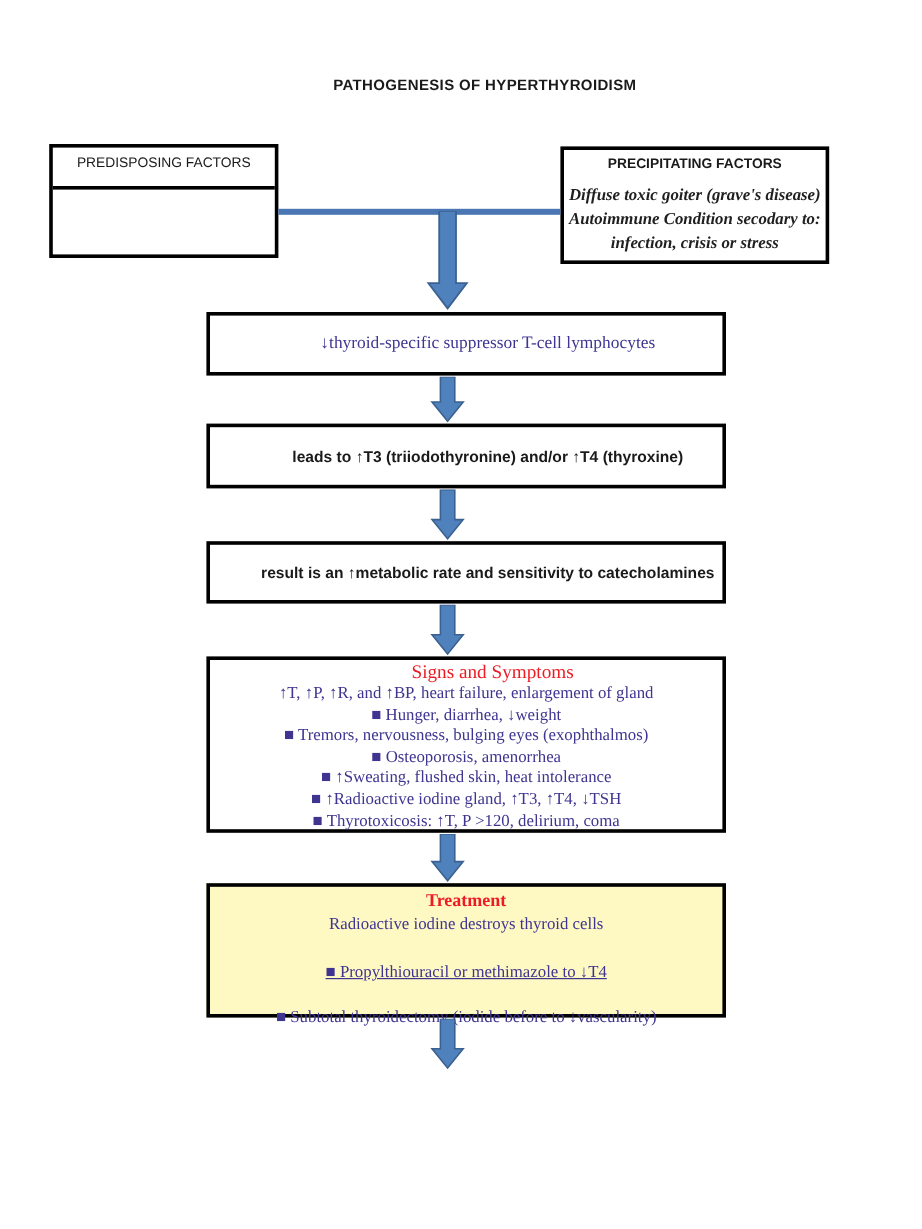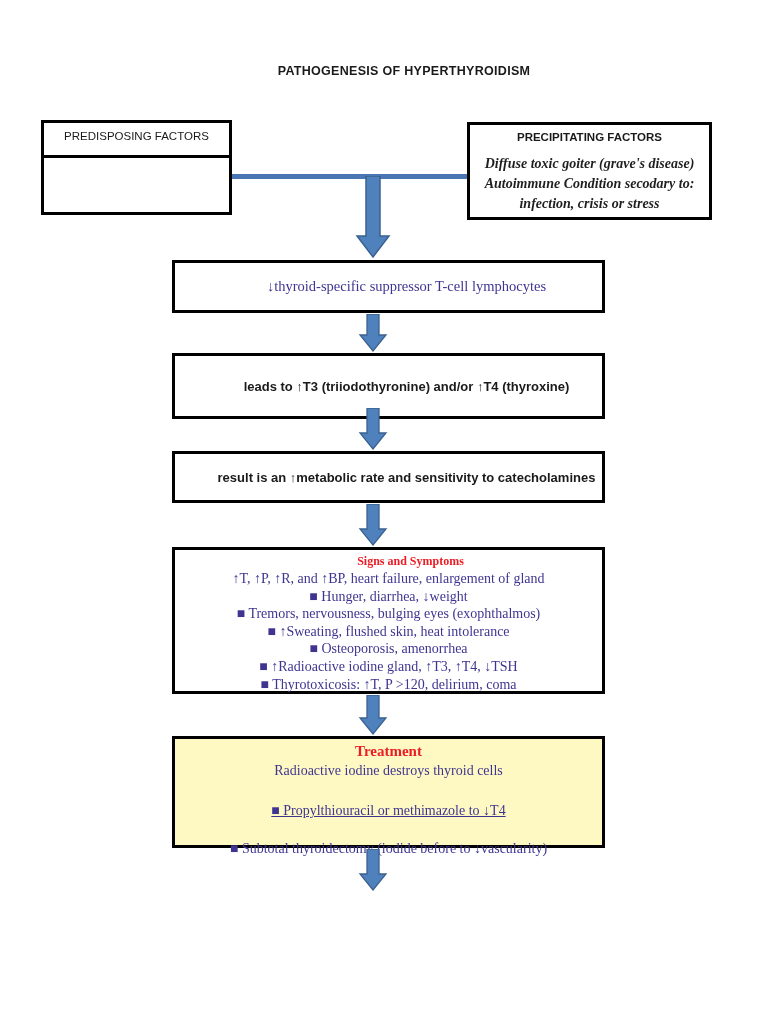--- a/index.html
+++ b/index.html
@@ -12,45 +12,45 @@
   #title{left:0;top:64px;width:768px;text-align:center;font-size:12.5px;font-weight:bold;
          letter-spacing:.3px;color:#1a1a1a;margin-left:20px;}
 
   
   .topbox{border:3px solid #000;background:#fff;box-sizing:border-box;text-align:center;}
   #predisposing{left:41px;top:120px;width:191px;height:95px;}
   #predisposing .hdr{border-bottom:3px solid #000;height:35px;box-sizing:border-box;
       padding-top:7px;font-size:11.5px;font-weight:normal;color:#1a1a1a;}
   #predisposing .body{padding-top:5px;font-size:13px;font-weight:bold;color:#1a1a1a;line-height:20px;}
 
-  #precipitating{left:467px;top:122px;width:245px;height:98px;}
+  #precipitating{left:467px;top:122px;width:224px;height:98px;}
   #precipitating .hdr{padding-top:6px;font-size:11.5px;font-weight:bold;color:#1a1a1a;}
   #precipitating .body{margin-top:11px;font-family:"Liberation Serif","DejaVu Serif",serif;
       font-style:italic;font-weight:600;font-size:14px;color:#1f1f1f;line-height:20px;}
 
   
   #connector{left:232px;top:174px;width:235px;height:5px;background:#4a77b4;}
 
   
   .arrow{display:block;}
 
   
   .flowbox{left:172px;width:433px;border:3px solid #000;background:#fff;box-sizing:border-box;
            display:flex;align-items:center;justify-content:center;text-align:center;padding-left:36px;}
   #step1{top:260px;height:53px;}
   #step1 .txt{font-family:"Liberation Serif","DejaVu Serif",serif;font-size:14.5px;color:#3f3591;}
-  #step2{top:353px;height:66px;}
+  #step2{top:353px;height:54px;}
   #step2 .txt{font-size:13px;font-weight:bold;color:#1a1a1a;}
   #step3{top:451px;height:52px;}
   #step3 .txt{font-size:13px;font-weight:bold;color:#1a1a1a;}
 
   
   #signs{left:172px;top:547px;width:433px;height:147px;border:3px solid #000;background:#fff;
          box-sizing:border-box;text-align:center;font-family:"Liberation Serif","DejaVu Serif",serif;}
-  #signs .s-title{margin-top:2px;font-size:12px;font-weight:bold;color:#ed1c24;line-height:18px;padding-left:44px;}
+  #signs .s-title{margin-top:2px;font-size:16px;font-weight:normal;color:#ed1c24;line-height:18px;padding-left:44px;}
   #signs .s-line{font-size:14px;color:#3f3591;line-height:17.6px;}
 
   
   #treat{left:172px;top:736px;width:433px;height:112px;border:3px solid #000;background:#fef9c3;
          box-sizing:border-box;text-align:center;font-family:"Liberation Serif","DejaVu Serif",serif;}
   #treat .t-title{margin-top:3px;font-size:15px;font-weight:bold;color:#ed1c24;line-height:18px;}
   #treat .t-line{font-size:14px;color:#3f3591;line-height:19px;}
   #treat .t1{margin-top:1px;text-align:center;}
   #treat .t2{margin-top:21px;text-decoration:underline;}
   #treat .t3{margin-top:19px;}
@@ -103,22 +103,22 @@
 
   <svg class="abs arrow" style="left:358px;top:504px;" width="30" height="42" viewBox="0 0 30 42">
     <polygon points="9,0 21,0 21,25 28,25 15,41 2,25 9,25" fill="#4f81bd" stroke="#3a618f" stroke-width="1.3"></polygon>
   </svg>
 
   <div id="signs" class="abs">
     <div class="s-title">Signs and Symptoms</div>
     <div class="s-line">↑T, ↑P, ↑R, and ↑BP, heart failure, enlargement of gland</div>
     <div class="s-line">■ Hunger, diarrhea, ↓weight</div>
     <div class="s-line">■ Tremors, nervousness, bulging eyes (exophthalmos)</div>
+    <div class="s-line">■ Osteoporosis, amenorrhea</div>
     <div class="s-line">■ ↑Sweating, flushed skin, heat intolerance</div>
-    <div class="s-line">■ Osteoporosis, amenorrhea</div>
     <div class="s-line">■ ↑Radioactive iodine gland, ↑T3, ↑T4, ↓TSH</div>
     <div class="s-line">■ Thyrotoxicosis: ↑T, P &gt;120, delirium, coma</div>
   </div>
 
   <svg class="abs arrow" style="left:358px;top:695px;" width="30" height="40" viewBox="0 0 30 40">
     <polygon points="9,0 21,0 21,23 28,23 15,39 2,23 9,23" fill="#4f81bd" stroke="#3a618f" stroke-width="1.3"></polygon>
   </svg>
 
   <div id="treat" class="abs">
     <div class="t-title">Treatment</div>

